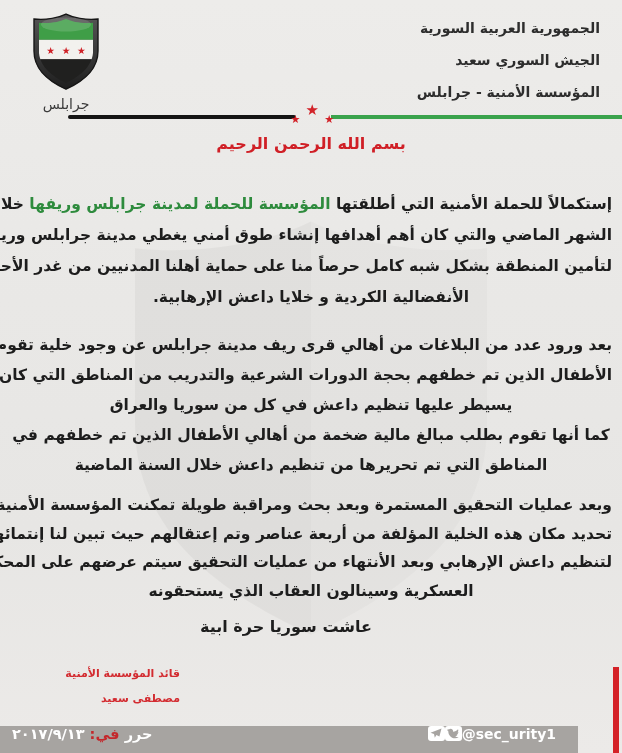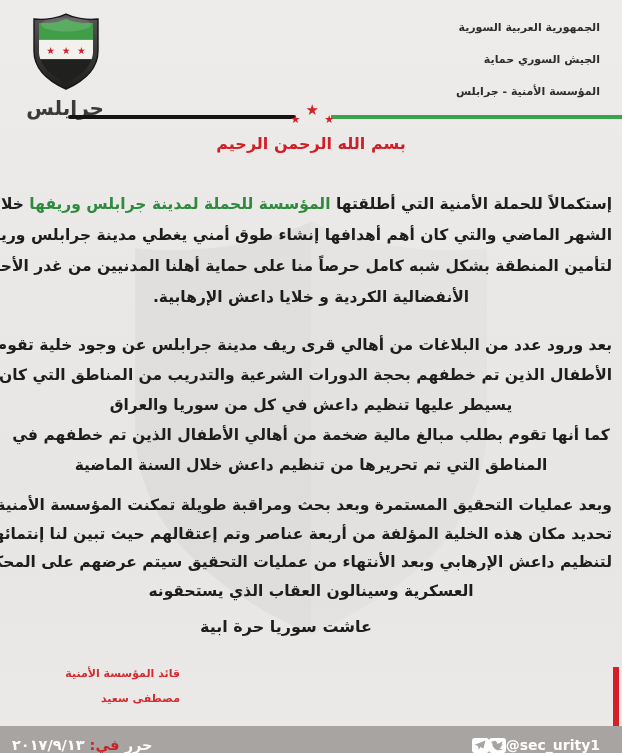--- a/index.html
+++ b/index.html
@@ -11,23 +11,23 @@
     font-family:"DejaVu Sans", sans-serif;
     direction:rtl;
     overflow:hidden;
   }
   
   .watermark { position:absolute; left:111px; top:210px; width:400px; height:440px; opacity:0.10; pointer-events:none; }
 
   
   .logo { position:absolute; top:12px; left:28px; width:76px; text-align:center; }
   .logo svg { display:block; margin:0 auto; }
-  .logo-label { margin-top:4px; font-size:20px; font-weight:bold; color:#3a3a3a; }
+  .logo-label { margin-top:4px; font-size:14px; font-weight:normal; color:#3a3a3a; }
 
-  .org-lines { position:absolute; top:12px; right:22px; text-align:right; color:#2d2d2d; font-weight:bold; font-size:11px; line-height:32px; white-space:nowrap; }
+  .org-lines { position:absolute; top:12px; right:22px; text-align:right; color:#2d2d2d; font-weight:bold; font-size:14px; line-height:32px; white-space:nowrap; }
 
   .divider { position:absolute; top:105px; left:0; width:622px; height:22px; }
   .bar-black { position:absolute; left:68px; top:10px; width:228px; height:4px; background:#141414; border-radius:2px; }
   .bar-green { position:absolute; left:331px; top:10px; width:291px; height:4px; background:#3aa34c; }
   .divider-stars { position:absolute; left:292px; top:0px; width:42px; text-align:center; color:#d22329; line-height:10px; white-space:nowrap; }
   .star-sm { font-size:11px; vertical-align:-6px; }
   .star-lg { font-size:15px; vertical-align:2px; }
 
   .bismillah { position:absolute; top:134px; left:0; width:622px; text-align:center; color:#d01f26; font-weight:bold; font-size:16px; }
 
@@ -41,24 +41,24 @@
   .p3 .line { line-height:28.5px; }
   .green-text { color:#2e8b3d; }
   .closing { position:absolute; top:617px; left:0; width:572px; text-align:center; color:#1d1d1d; font-weight:bold; font-size:16px; }
 
   .signature { position:absolute; top:661px; left:30px; width:150px; text-align:right; color:#d32b30; font-weight:bold; font-size:11px; line-height:25px; }
 
   .red-edge { position:absolute; right:3px; top:667px; width:6px; height:86px; background:#d42127; }
 
   
   .footer {
-    position:absolute; bottom:0; left:0; width:622px; height:27px;
+    position:absolute; bottom:0; left:0; width:578px; height:27px;
     background:#a7a4a1;
-    display:flex; align-items:flex-end; justify-content:space-between;
-    direction:ltr; padding:0 14px 0 12px; box-sizing:border-box;
+    display:flex; align-items:center; justify-content:space-between;
+    direction:ltr; padding:0 14px 12px 12px; box-sizing:border-box;
   }
   .footer-date { direction:rtl; color:#ffffff; font-weight:bold; font-size:14.5px; white-space:nowrap; }
   .footer-date .in-red { color:#c4272b; }
   .footer-social { display:flex; align-items:center; color:#ffffff; font-weight:bold; font-size:14px; margin-right:8px; }
   .icon-box { width:17px; height:15px; background:#ffffff; border-radius:3px; display:flex; align-items:center; justify-content:center; }
 </style>
 </head>
 <body>
 
 <div class="page">
@@ -88,21 +88,21 @@
         <text x="50" y="60" text-anchor="middle" font-size="14" fill="#cf2127">★</text>
         <text x="72" y="60" text-anchor="middle" font-size="14" fill="#cf2127">★</text>
       </g>
       <ellipse cx="50" cy="18" rx="36" ry="10" fill="#ffffff" opacity="0.15"></ellipse>
     </svg>
     <div class="logo-label">جرابلس</div>
   </div>
 
   <div class="org-lines">
     <div>الجمهورية العربية السورية</div>
-    <div>الجيش السوري حماية</div>
+    <div>الجيش السوري سعيد</div>
     <div>المؤسسة الأمنية - جرابلس</div>
   </div>
 
   <div class="divider">
     <div class="bar-black"></div>
     <div class="bar-green"></div>
     <div class="divider-stars"><span class="star-sm">★</span> <span class="star-lg">★</span> <span class="star-sm">★</span></div>
   </div>
 
   <div class="bismillah">بسم الله الرحمن الرحيم</div>

